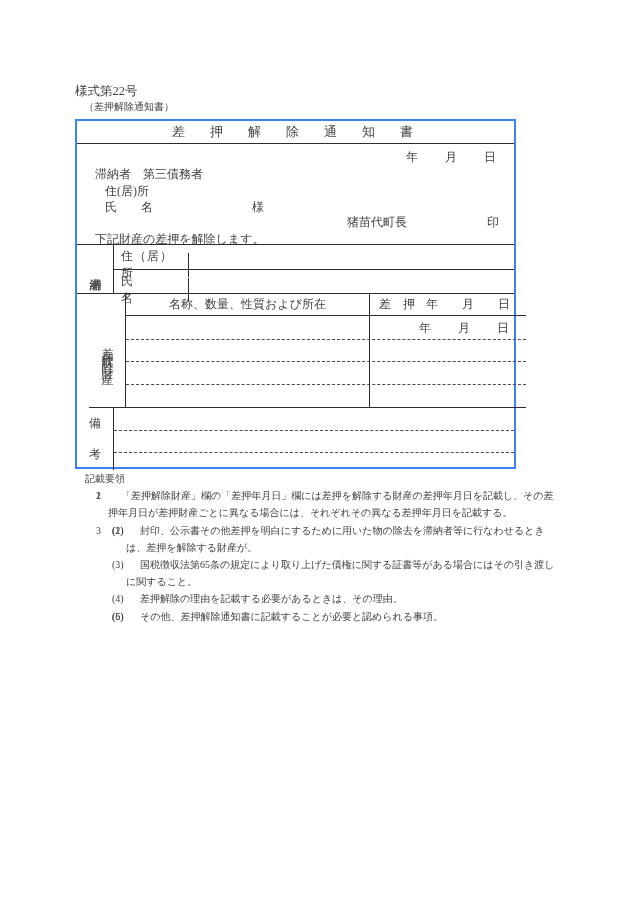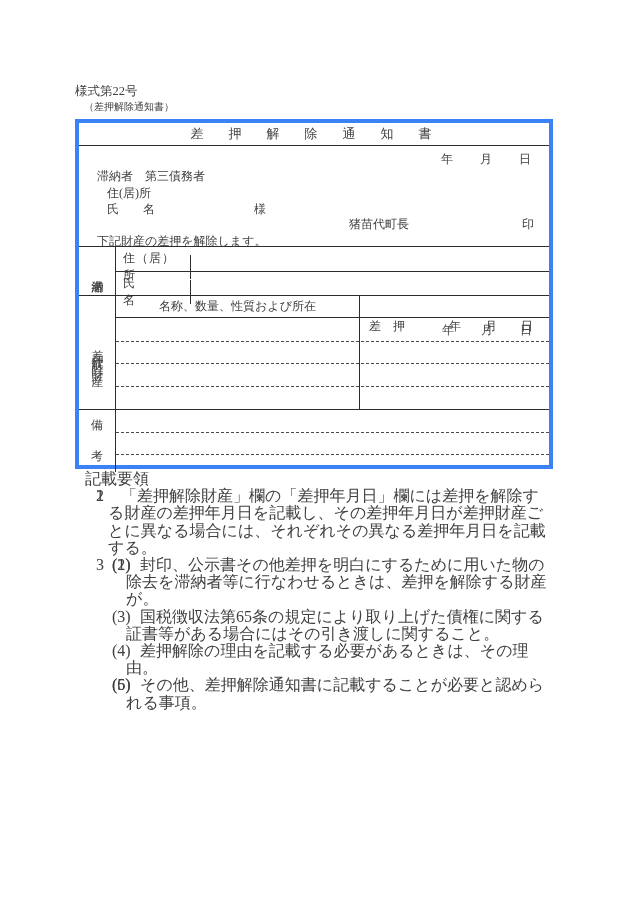--- a/index.html
+++ b/index.html
@@ -8,22 +8,22 @@
     position:relative; width:630px; height:916px; background:#ffffff;
     font-family:"Liberation Serif","DejaVu Serif",serif;
     color:#404040; overflow:hidden;
   }
   .abs { position:absolute; }
 
   .form-number { left:75px; top:83px; font-size:12.5px; }
   .form-subtitle { left:84px; top:100px; font-size:10px; }
 
   .form-table {
-    left:75px; top:119px; width:478px; height:350px;
-    border:4px solid #3b82f6; font-size:12px;
+    left:75px; top:119px; width:441px; height:350px;
+    border:2px solid #3b82f6; font-size:12px;
   }
   .row-title {
     left:0; top:0; width:100%; height:23px; border-bottom:1px solid #2c2c2c;
     text-align:center; line-height:22px; font-size:13px; letter-spacing:6px;
   }
   .cell-head { left:0; top:23px; width:100%; height:101px; border-bottom:1px solid #2c2c2c; }
   .hd-date   { top:5px;  right:17px; letter-spacing:1px; }
   .hd-types  { top:22px; left:18px; }
   .hd-addr   { top:39px; left:28px; }
   .hd-name   { top:55px; left:28px; }
@@ -41,35 +41,35 @@
   .sec-taxpayer { left:0; top:124px; width:100%; height:49px; border-bottom:1px solid #2c2c2c; }
   .tp-row1 { left:37px; top:0; right:0; height:25px; border-bottom:1px solid #2c2c2c; }
   .tp-row2 { left:37px; top:25px; right:0; height:24px; }
   .tp-sublabel {
     position:absolute; left:0; top:8px; width:75px; height:100%;
     border-right:1px solid #2c2c2c; display:flex; align-items:center;
     padding:0 7px; letter-spacing:1px;
   }
   .tp-value { position:absolute; left:75px; top:0; right:0; height:100%; }
 
-  .sec-property { left:0; top:173px; width:100%; height:114px; border-bottom:1px solid #2c2c2c; }
+  .sec-property { left:12px; top:173px; width:100%; height:114px; border-bottom:1px solid #2c2c2c; }
   .prop-vlabel { padding-top:4px; letter-spacing:5px; }
   .prop-header { left:37px; top:0; right:0; height:22px; border-bottom:1px solid #2c2c2c; display:flex; }
   .prop-name-hd { width:243px; text-align:center; line-height:21px; }
-  .prop-seize-hd { flex:1; display:flex; justify-content:space-between; line-height:21px; padding:0 16px 0 10px;margin-top:20px; }
+  .prop-seize-hd { flex:1; display:flex; justify-content:space-between; line-height:21px; padding:0 16px 0 10px; }
   .prop-divider { left:280px; top:0; bottom:0; width:0; border-left:1px solid #2c2c2c; }
   .prop-date-row { top:26px; right:16px; letter-spacing:1px; }
   .dash { border-top:1px dashed #4a4a4a; height:0; left:37px; right:0; }
   .pd1 { top:45px; } .pd2 { top:67px; } .pd3 { top:90px; }
 
   .sec-remarks { left:0; top:287px; width:100%; height:62px; }
   .rm-labels { flex-direction:column; justify-content:space-between; padding:7px 0; }
   .rd1 { top:22px; } .rd2 { top:44px; }
 
-  .instructions { left:85px; top:470px; width:470px; font-size:16px; line-height:17.2px; }
+  .instructions { left:85px; top:470px; width:470px; font-size:10px; line-height:17.2px; }
   .instr-heading { margin-left:0; }
   .instr-item { position:relative; padding-left:23px; text-indent:13px; }
   .instr-item > .num { position:absolute; left:11px; top:0; text-indent:0; }
   .instr-subitem { position:relative; padding-left:41px; text-indent:14px; }
   .instr-subitem > .num { position:absolute; left:27px; top:0; text-indent:0; }
 </style>
 </head>
 <body>
 
 <div class="page">

